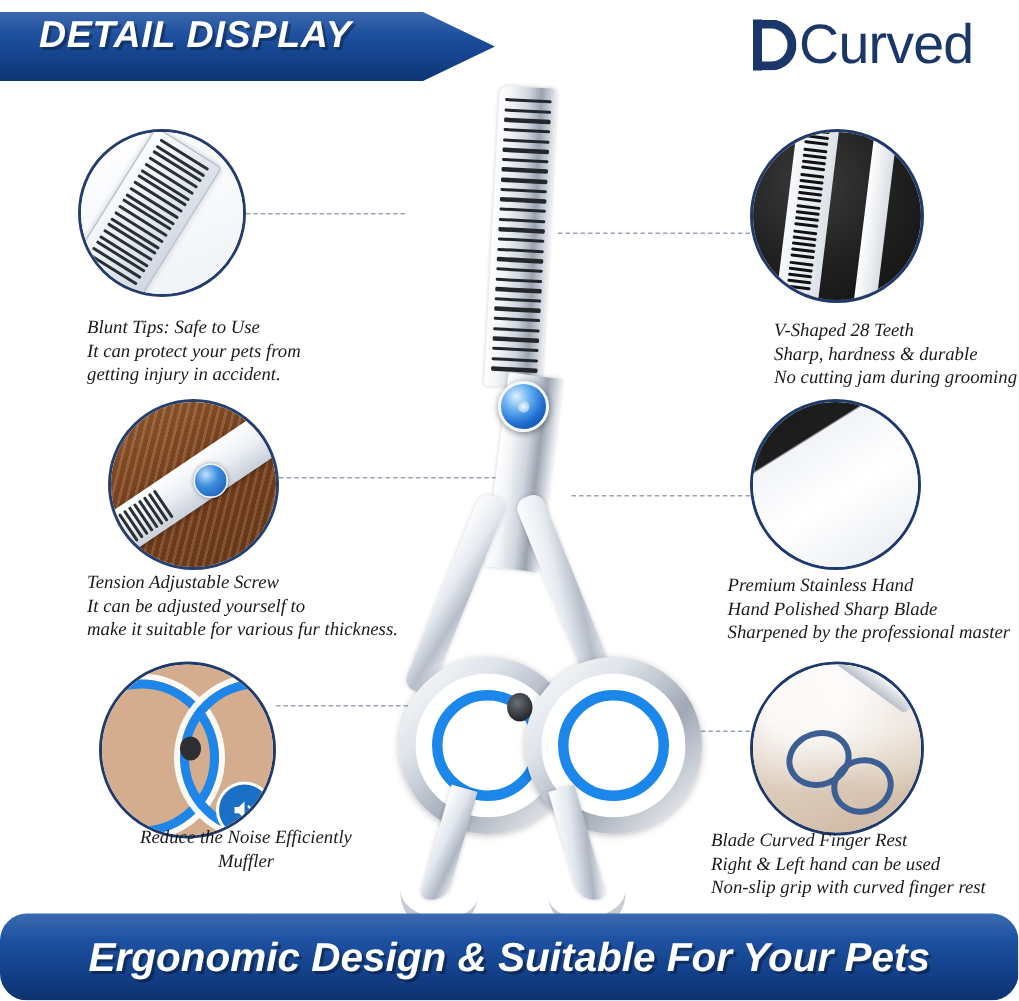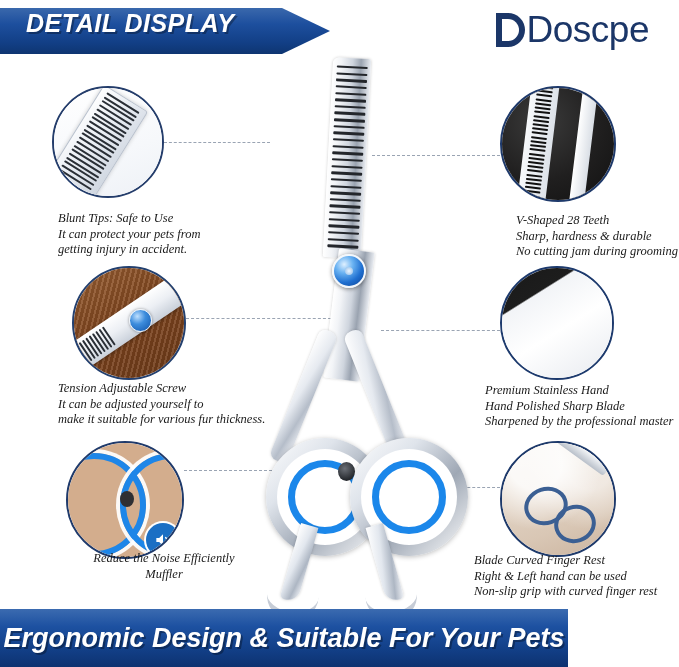--- a/index.html
+++ b/index.html
@@ -314,23 +314,23 @@
   .rest-hook {
     position:absolute; width:52px; height:26px;
     border-bottom: 9px solid #c6ccd6;
     border-radius: 0 0 40px 40px;
   }
   #hook-l { left:34px; top:528px; transform: rotate(6deg); }
   #hook-r { left:134px; top:528px; transform: rotate(-6deg); }
 
   
   #footer-banner {
-    position:absolute; left:0; bottom:0; width:568px; height:58px;
+    position:absolute; left:0; bottom:0; width:679px; height:58px;
     background: linear-gradient(180deg,#3b6bb0 0%,#1d51a1 30%,#123f87 70%,#0d3270 100%);
-    display:flex; align-items:center; justify-content:center;
+    display:flex; align-items:center; justify-content:center;border-radius:18px;
   }
   #footer-text {
     font-family: "Liberation Sans", sans-serif;
     font-style: italic;
     font-weight: bold;
     font-size: 27px;
     color: #ffffff;
     text-shadow: 2px 2px 0 rgba(0,0,0,.32);
     white-space: nowrap;
     letter-spacing: 0px;
@@ -341,21 +341,21 @@
 
 <div id="page">
 
   <div id="header-banner">
     <div class="chev"></div>
   </div>
   <div id="header-title">DETAIL DISPLAY</div>
 
   <div id="brand-logo">
     <div id="brand-d"></div>
-    <div id="brand-word">Doscpe</div>
+    <div id="brand-word">Curved</div>
   </div>
 
   <div class="dash-h" style="left:164px; top:142px; width:106px;"></div>
   <div class="dash-h" style="left:372px; top:155px; width:128px;"></div>
   <div class="dash-h" style="left:186px; top:318px; width:145px;"></div>
   <div class="dash-h" style="left:381px; top:330px; width:119px;"></div>
   <div class="dash-h" style="left:184px; top:470px; width:158px;"></div>
   <div class="dash-h" style="left:398px; top:487px; width:102px;"></div>
 
   <div class="thumb" id="thumb-blunt">

